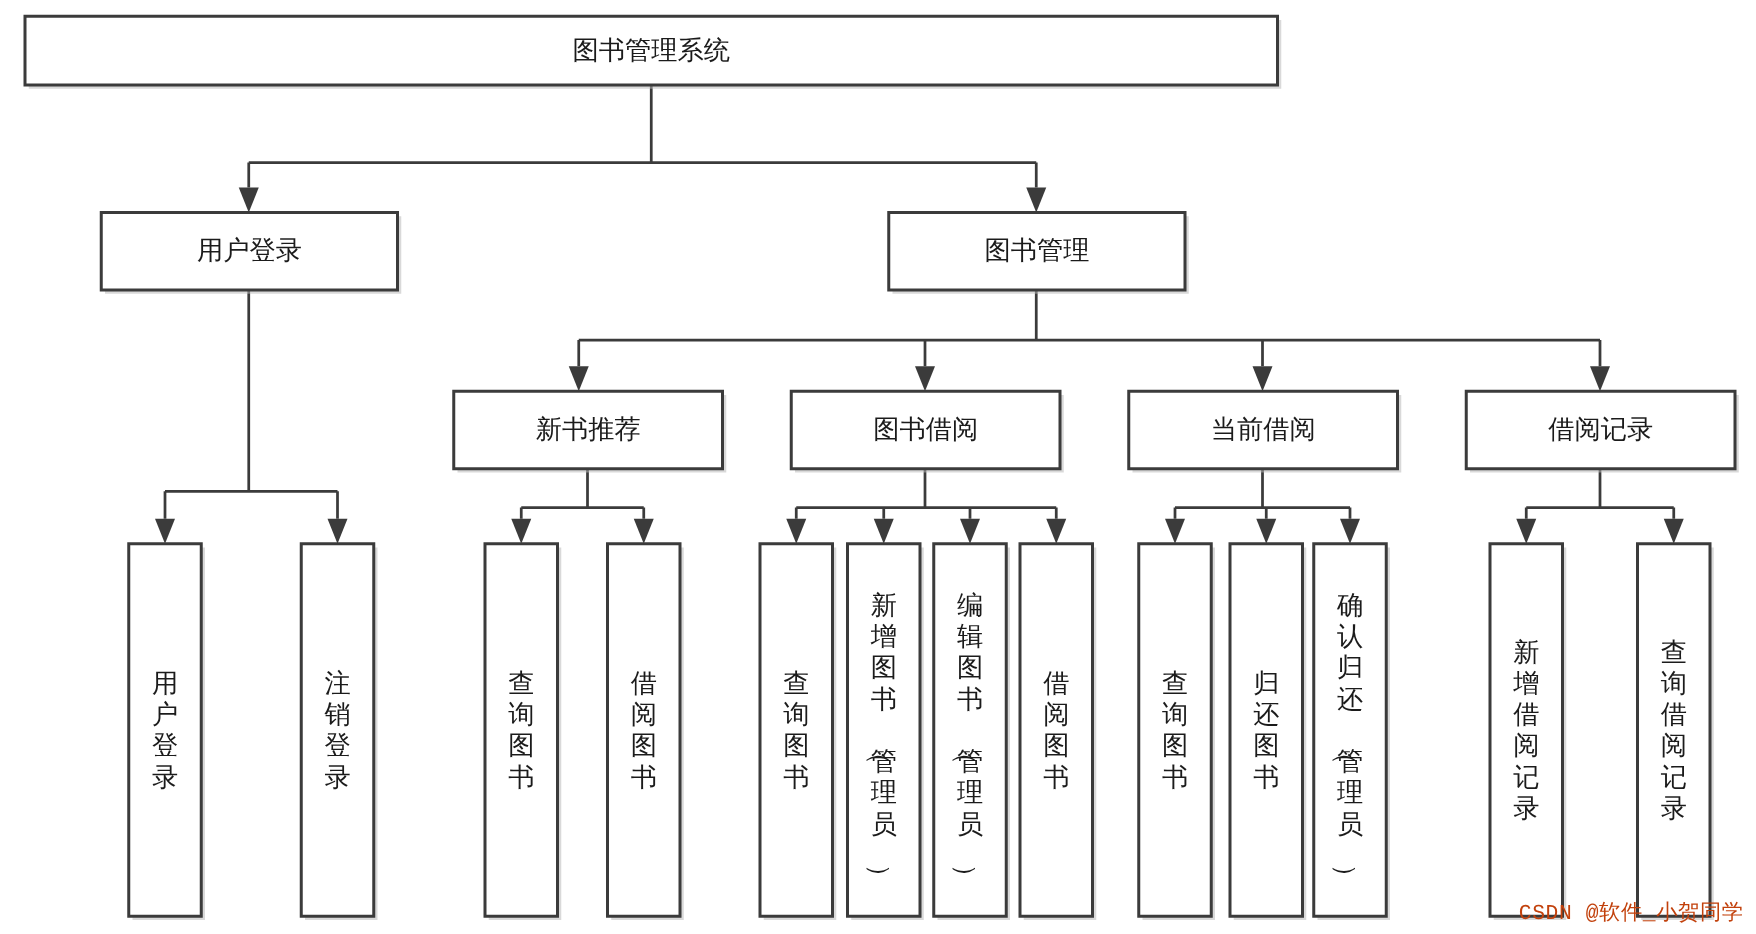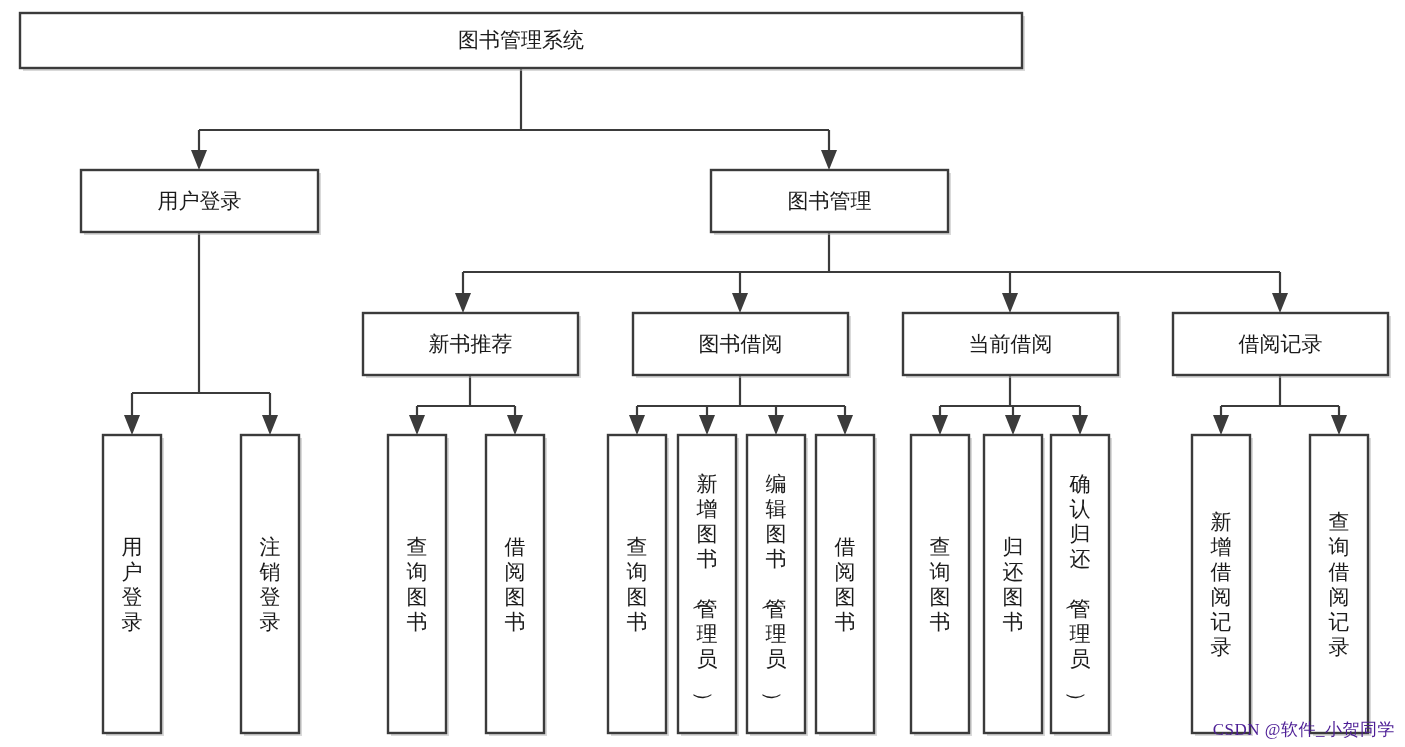--- a/index.html
+++ b/index.html
@@ -58,23 +58,23 @@
   .node-label-v {
     font-family: "Liberation Sans", "DejaVu Sans", sans-serif;
     font-size: 21px;
     fill: #1b1b1b;
     text-anchor: middle;
   }
   .watermark {
     position: absolute;
     right: 10px;
     bottom: 6px;
-    font-family: Liberation Serif, serif;
+    font-family: Liberation Mono, monospace;
     font-size: 17px;
-    color: #4c1d95;
+    color: #c2410c;
     letter-spacing: 0.5px;
     white-space: nowrap;
     user-select: none;
   }
 </style>
 </head>
 <body>
 
 <div id="diagram-root">
   <svg id="diagram-svg" viewBox="0 0 1405 747" xmlns="http://www.w3.org/2000/svg">

